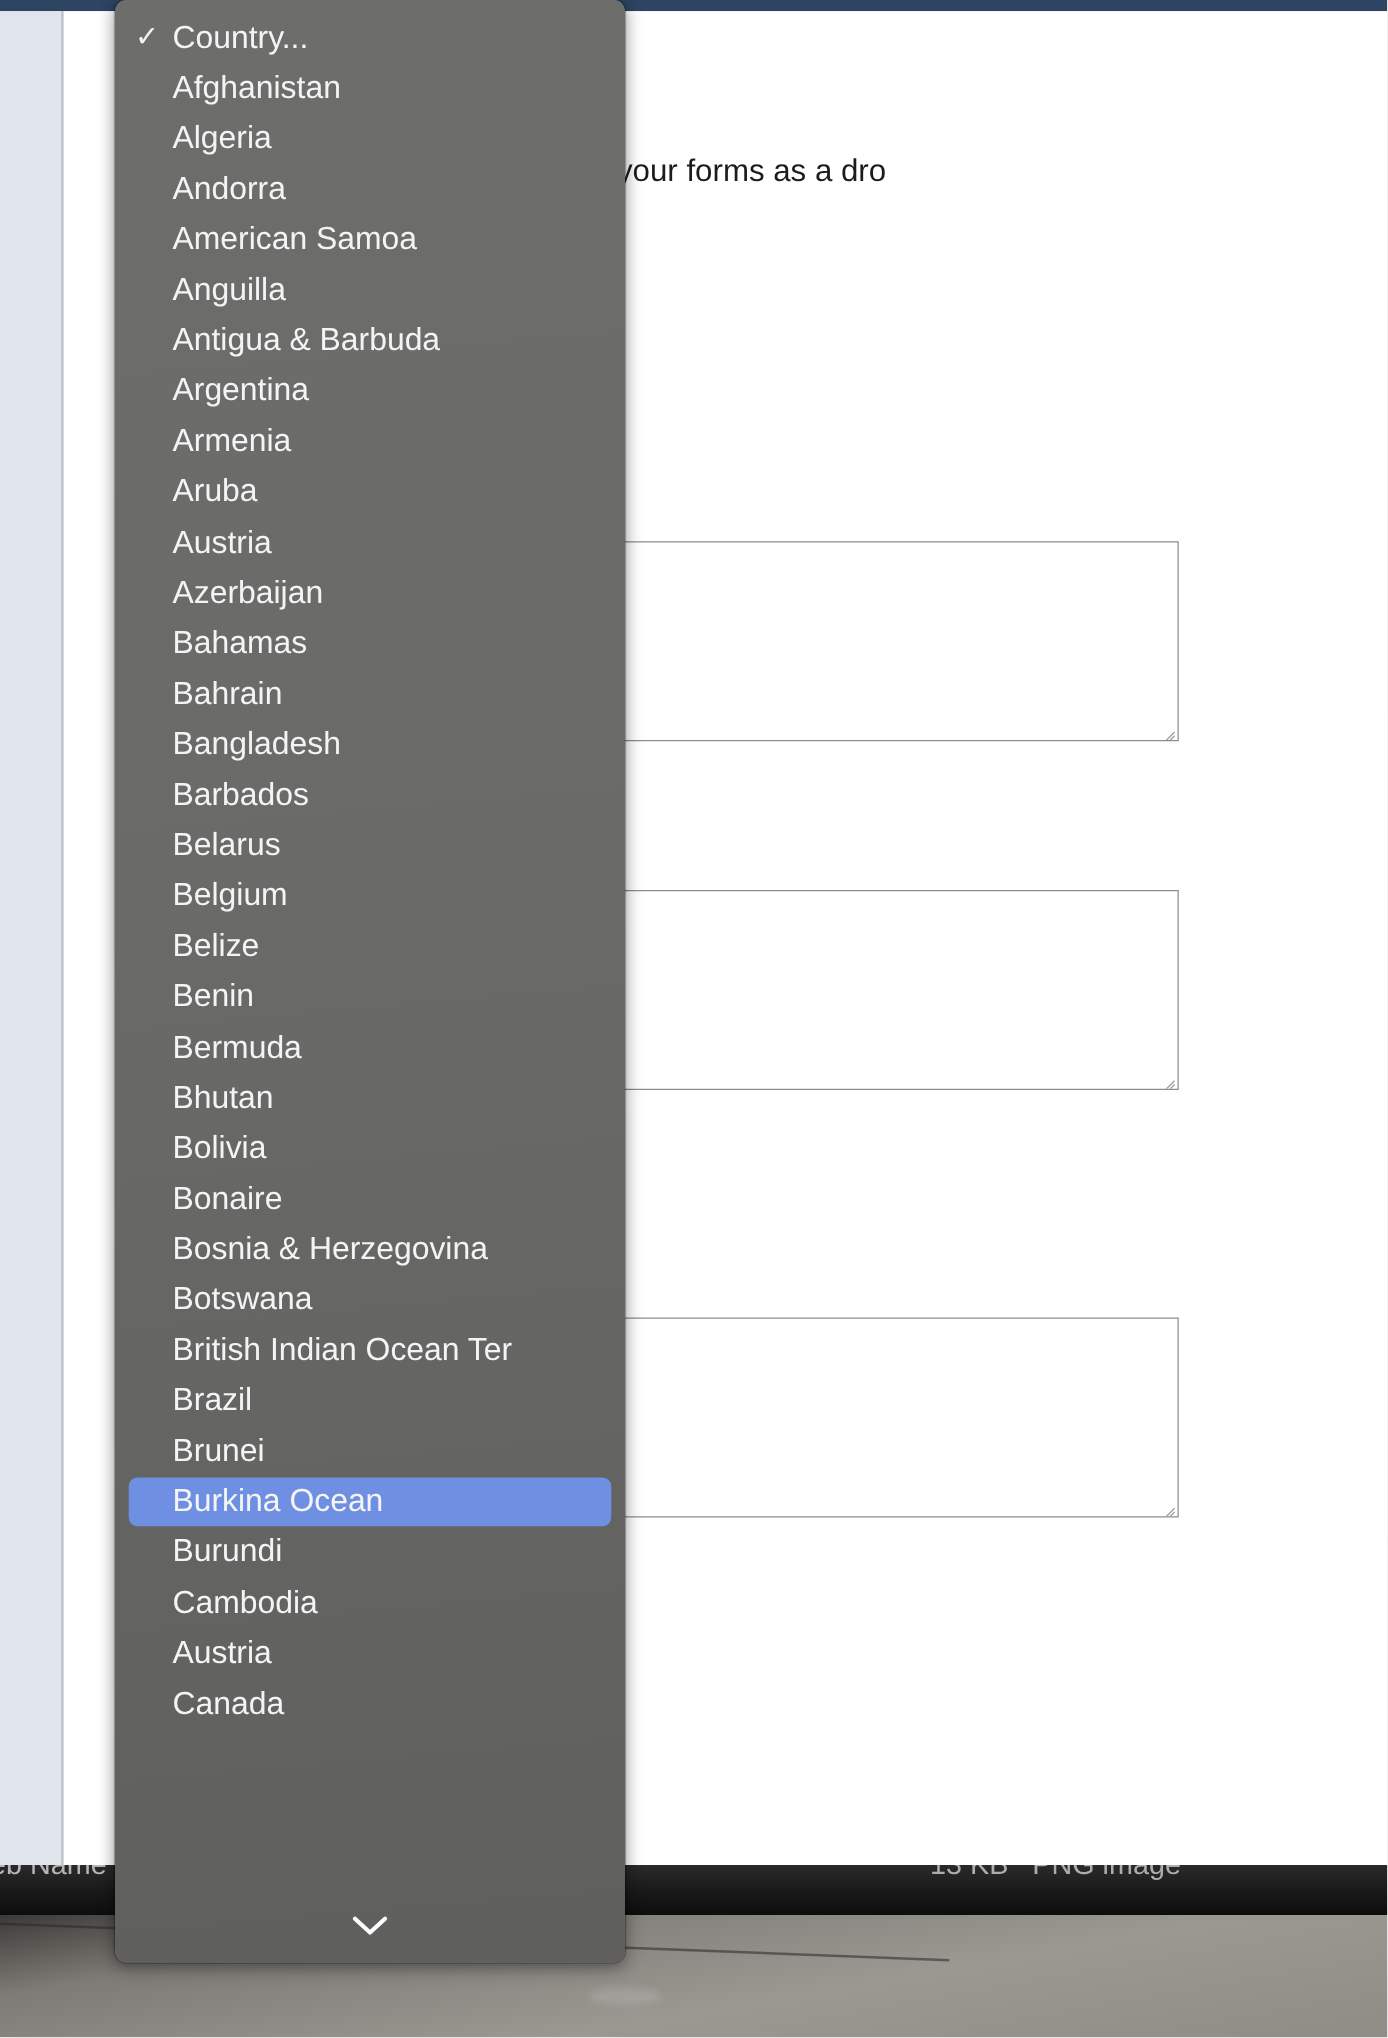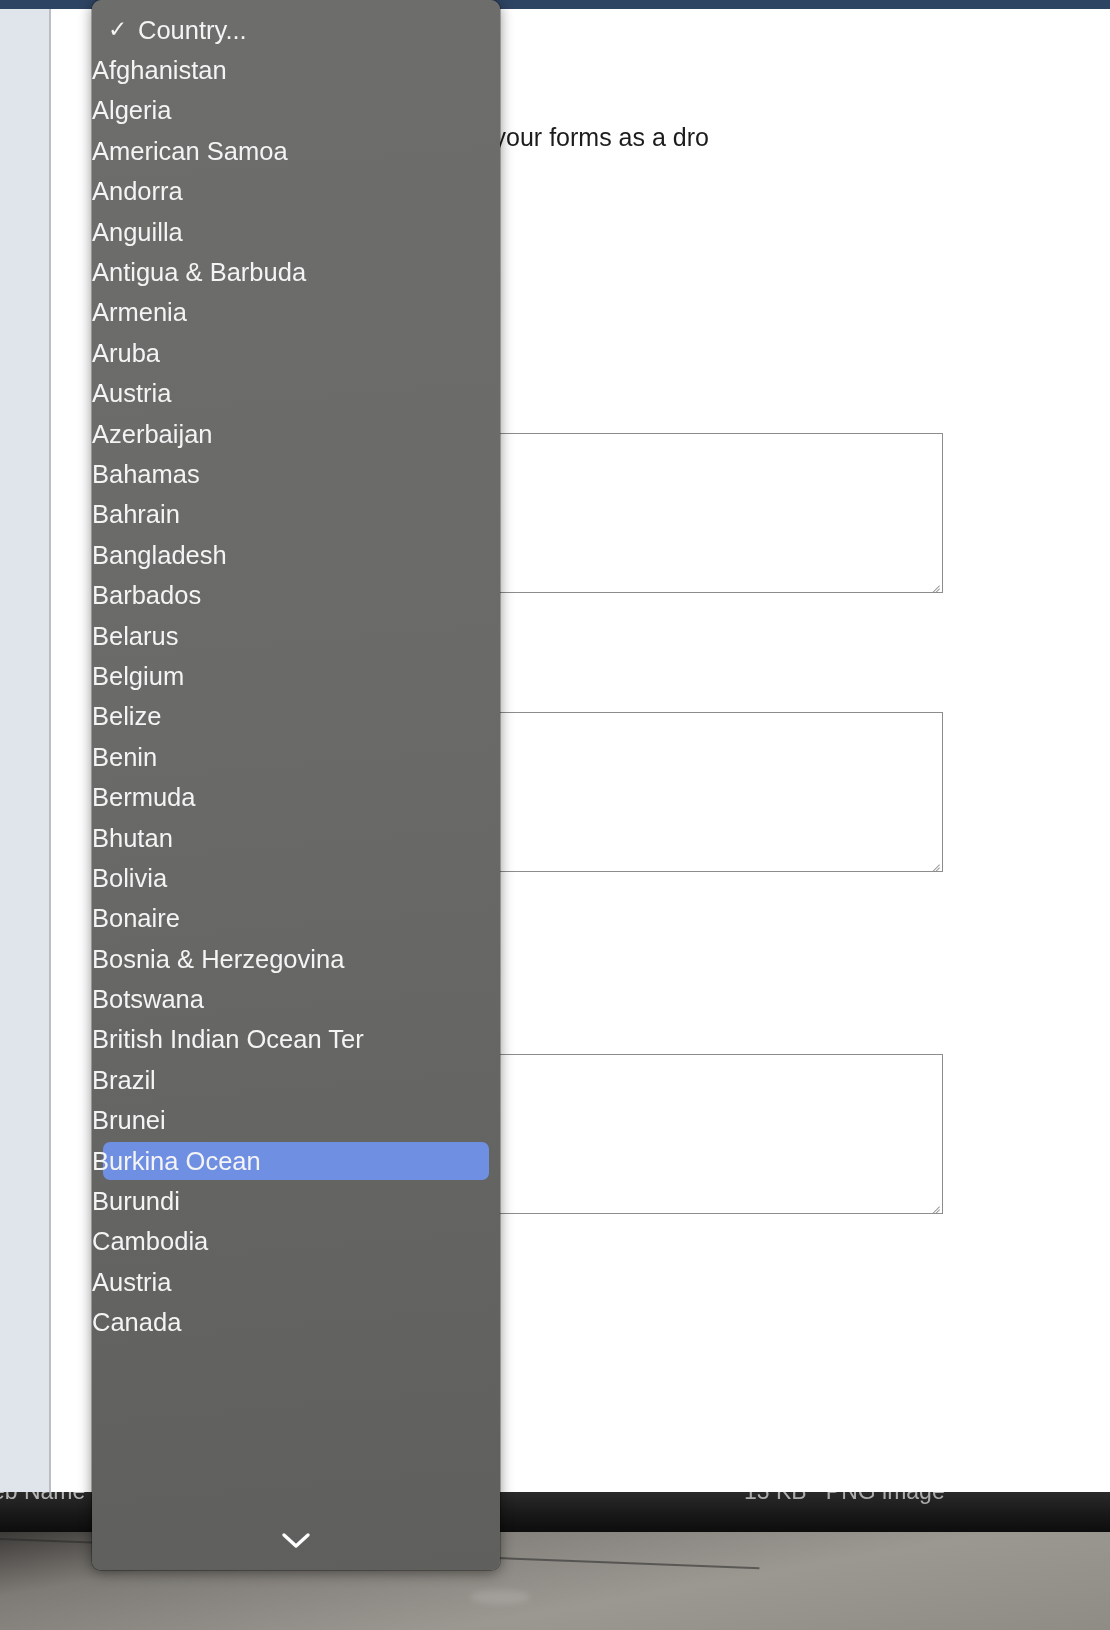--- a/index.html
+++ b/index.html
@@ -122,20 +122,21 @@
     box-shadow:0 3px 14px rgba(0,0,0,.45), 0 0 0 1px rgba(0,0,0,.25);
     overflow:hidden;
   }
   .menu-list {
     position:absolute; left:0; top:10px; width:408px;
   }
   .menu-item {
     position:relative;
     height:40.4px;
     display:flex; align-items:center;
+    padding-left:46px;
     color:#f4f4f4;
     font-size:25.5px;
     white-space:nowrap;
   }
   .menu-item.checked { padding-left:46px; }
   .menu-item .check {
     position:absolute; left:16px; top:50%; transform:translateY(-52%);
     font-size:23px; color:#f4f4f4; line-height:1;
   }
   .menu-item.selected .hl {
@@ -214,30 +215,33 @@
           <span class="check">✓</span>
           <span class="label">Country...</span>
         </div>
         <div class="menu-item">
           <span class="label">Afghanistan</span>
         </div>
         <div class="menu-item">
           <span class="label">Algeria</span>
         </div>
         <div class="menu-item">
+          <span class="label">Andorra</span>
+        </div>
+        <div class="menu-item">
           <span class="label">American Samoa</span>
         </div>
         <div class="menu-item">
-          <span class="label">Andorra</span>
-        </div>
-        <div class="menu-item">
           <span class="label">Anguilla</span>
         </div>
         <div class="menu-item">
           <span class="label">Antigua &amp; Barbuda</span>
+        </div>
+        <div class="menu-item">
+          <span class="label">Argentina</span>
         </div>
         <div class="menu-item">
           <span class="label">Armenia</span>
         </div>
         <div class="menu-item">
           <span class="label">Aruba</span>
         </div>
         <div class="menu-item">
           <span class="label">Austria</span>
         </div>

